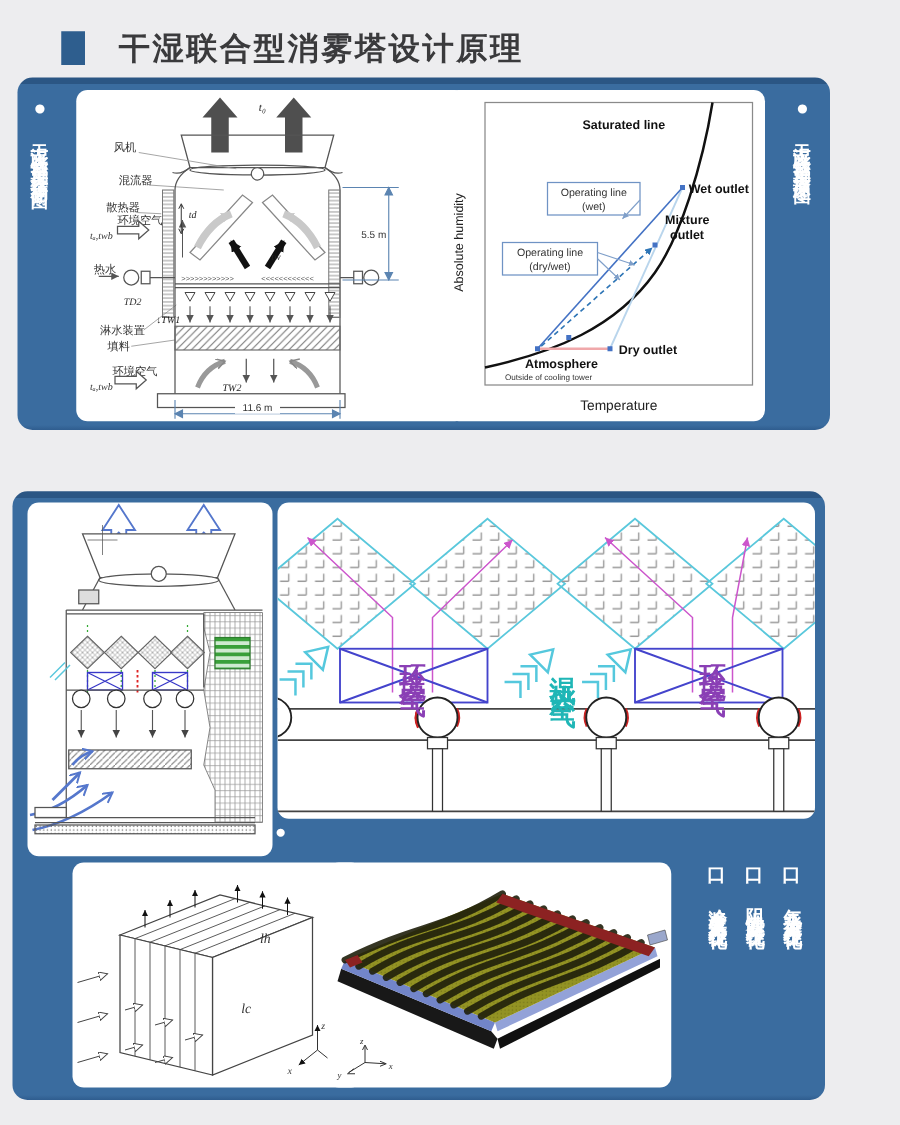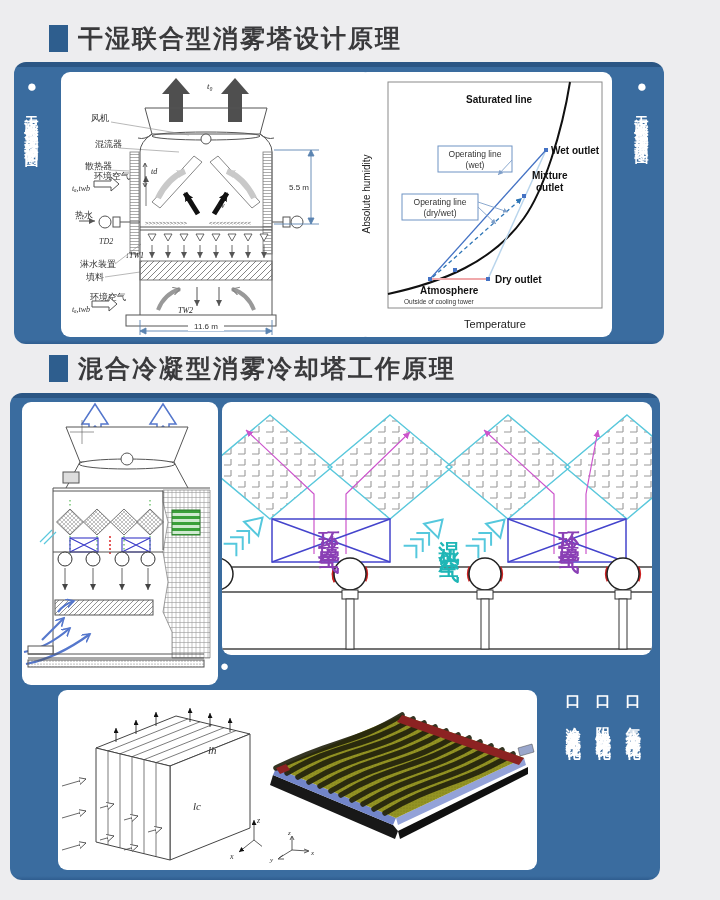--- a/index.html
+++ b/index.html
@@ -1,17 +1,17 @@
 <!DOCTYPE html>
 <html><head>
 <meta charset="utf-8">
 <style>
   html,body{margin:0;padding:0;background:#ededef;font-family:"Liberation Sans",sans-serif;}
   .page{position:relative;width:720px;height:900px;background:#ededef;overflow:hidden;}
-  .sec-header{position:absolute;display:flex;align-items:center;gap:10px;padding-left:19px;}
+  .sec-header{position:absolute;display:flex;align-items:center;gap:27px;padding-left:19px;}
   .sq{width:19px;height:27px;background:#2e5e8e;}
   .sec-title{font-size:25px;font-weight:900;color:#3a3a3c;letter-spacing:2px;}
   .panel{position:absolute;border-radius:12px;
     background:linear-gradient(180deg,#2b5684 0px,#2b5684 5px,#3a6c9f 5px,#3a6c9f calc(100% - 4px),#2f5d8f 100%);}
   .card{position:absolute;background:#fff;border-radius:9px;overflow:hidden;}
   .vlabel{position:absolute;display:flex;flex-direction:column;align-items:center;color:#fff;}
   .vlabel .dot{font-size:17px;line-height:1;margin-bottom:9px;}
   .vlabel .vtext{writing-mode:vertical-rl;font-size:14px;font-weight:bold;letter-spacing:3.5px;}
   .module-title{position:absolute;color:#fff;font-weight:bold;font-size:17px;display:flex;align-items:center;gap:6px;letter-spacing:1px;}
   .module-title .mt-dot{font-size:15px;}
@@ -241,24 +241,20 @@
         <text x="46" y="232" font-size="6.5" fill="#333">Outside of cooling tower</text>
       </svg>
     </div>
 
     <div class="vlabel" style="left:612px;top:16px;width:32px;">
       <span class="dot">●</span>
       <span class="vtext">干湿联合型消雾塔原理图</span>
     </div>
   </div>
 
-  <div class="sec-header" style="left:30px;top:352px;">
-    <div class="sq"></div>
-    <div class="sec-title">混合冷凝型消雾冷却塔工作原理</div>
-  </div>
 
   <div class="panel" style="left:10px;top:393px;width:650px;height:487px;">
 
     <div class="card" style="left:12px;top:9px;width:196px;height:283px;">
       <svg width="196" height="283" viewBox="0 0 196 283">
         <defs>
           <pattern id="br2" width="8" height="5" patternUnits="userSpaceOnUse">
             <path d="M0,0.5 H8 M2,0 V5 M6,0 V5" stroke="#999" stroke-width="0.6" fill="none"></path>
           </pattern>
           <pattern id="xh2" width="4" height="4" patternUnits="userSpaceOnUse">

